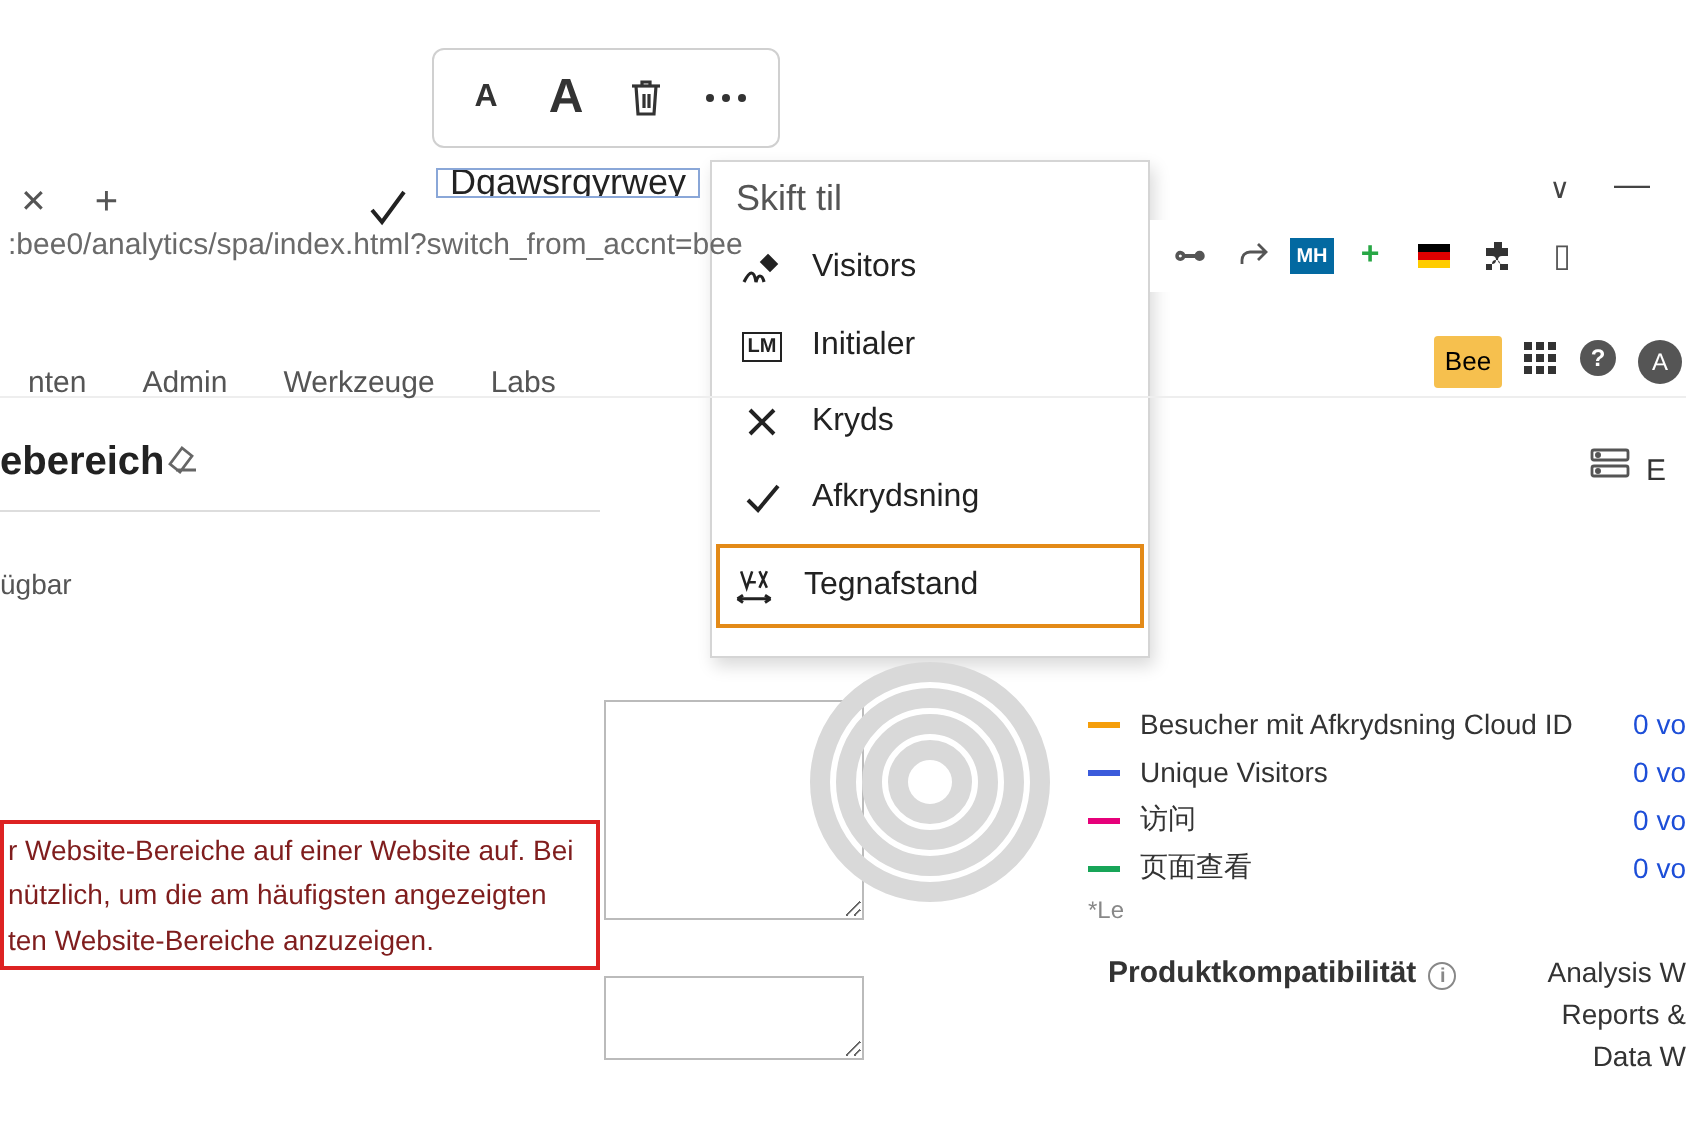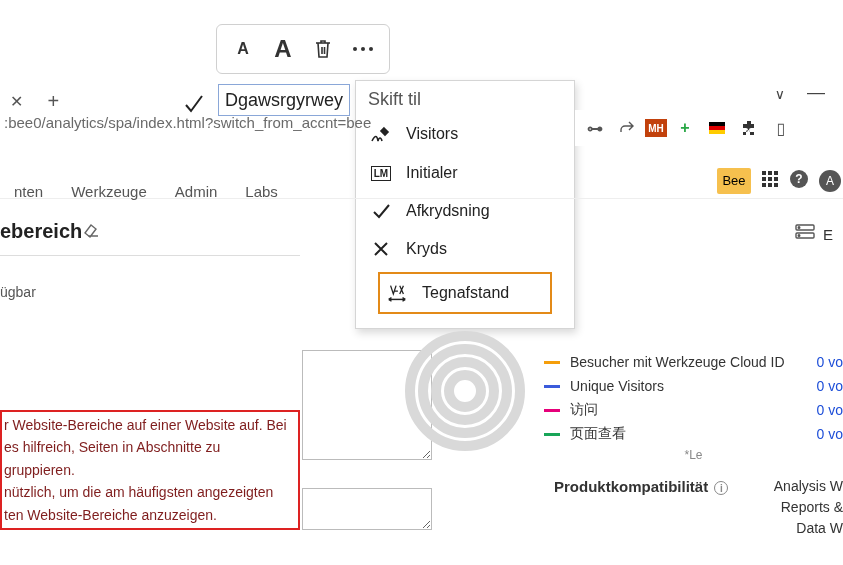--- a/index.html
+++ b/index.html
@@ -26,39 +26,39 @@
   }
   .tab-close { margin-left: 4px; font-size: 16px; color: #555; padding: 4px 6px; }
   .tab-new { margin-left: 12px; font-size: 20px; color: #555; padding: 0 6px; }
 
   .check-mark {
     position: absolute; left: 182px; top: 92px;
   }
 
   .text-input {
     position: absolute; left: 218px; top: 84px;
-    width: 132px; height: 32px; border: 1px solid #8aa7d8;
+    width: 132px; height: 15px; border: 1px solid #8aa7d8;
     font-size: 18px; padding: 2px 6px; color: #222;
   }
 
   
   .menu {
     position: absolute; left: 355px; top: 80px;
     width: 220px; background: #fff; border: 1px solid #d5d5d5;
     box-shadow: 2px 4px 8px rgba(0,0,0,0.15);
     padding-bottom: 10px;
   }
   .menu-title { font-size: 18px; color: #555; padding: 8px 12px 4px; }
   .menu-item {
     display: flex; align-items: center; gap: 14px;
     padding: 10px 14px; font-size: 16px; color: #222; cursor: pointer;
   }
   .menu-item .icon { width: 22px; display: flex; justify-content: center; }
   .menu-item.highlight {
-    border: 2px solid #e38a18; margin: 4px 22px; padding: 8px 6px;
+    border: 2px solid #e38a18; margin: 4px 2px; padding: 8px 6px;
   }
 
   
   .chrome-bar {
     position: absolute; left: 575px; top: 110px; right: 0;
     height: 36px; display: flex; align-items: center; gap: 4px;
     background: #fff; padding-left: 6px;
   }
   .chrome-bar .cbtn {
     width: 28px; height: 28px; display: flex; align-items: center; justify-content: center;
@@ -123,21 +123,21 @@
   
   .metrics {
     position: absolute; left: 544px; top: 350px; right: 0;
   }
   .metric-row {
     display: flex; align-items: center; height: 24px; font-size: 14px; color: #333;
   }
   .swatch { width: 16px; height: 3px; margin-right: 10px; }
   .metric-label { flex: 1; }
   .metric-value { color: #1d4ed8; padding-left: 6px; }
-  .note { text-align: center; font-size: 12px; color: #888; margin-top: 2px; }
+  .note { text-align: left; font-size: 12px; color: #888; margin-top: 2px; }
 
   .prodkomp {
     position: absolute; left: 554px; top: 478px; font-size: 15px; font-weight: 600; color: #333;
   }
   .prodkomp-list {
     position: absolute; right: 0; top: 476px; text-align: right; font-size: 14px; color: #333; line-height: 1.5;
   }
 
   .win-controls {
     position: absolute; right: 0; top: 86px; display: flex; gap: 22px; padding-right: 18px;
@@ -202,34 +202,34 @@
 
   <div class="menu-item">
     <span class="icon">
       <span style="border:1.6px solid #222;font-size:10px;font-weight:700;padding:1px 2px;text-align:center;">LM</span>
     </span>
     <span>Initialer</span>
   </div>
 
   <div class="menu-item">
     <span class="icon">
+      <svg width="18" height="18" viewBox="0 0 18 18" stroke="#222" stroke-width="2">
+          <path d="M3 3l12 12M15 3L3 15"></path>
+        </svg>
+    </span>
+    <span>Kryds</span>
+  </div>
+
+  <div class="menu-item">
+    <span class="icon">
       <svg width="20" height="18" viewBox="0 0 20 18" fill="none" stroke="#222" stroke-width="2">
           <path d="M3 10l5 5L18 3"></path>
         </svg>
     </span>
     <span>Afkrydsning</span>
-  </div>
-
-  <div class="menu-item">
-    <span class="icon">
-      <svg width="18" height="18" viewBox="0 0 18 18" stroke="#222" stroke-width="2">
-          <path d="M3 3l12 12M15 3L3 15"></path>
-        </svg>
-    </span>
-    <span>Kryds</span>
   </div>
 
   <div class="menu-item highlight">
     <span class="icon">
       <svg width="24" height="22" viewBox="0 0 24 22" fill="none" stroke="#222" stroke-width="1.6">
         <path d="M5 3l3 9 3-9M9 9h4" stroke-width="1.4"></path>
         <path d="M15 3l4 9M19 3l-4 9" stroke-width="1.4"></path>
         <path d="M3 18h18"></path>
           <path d="M3 18l3-2M3 18l3 2M21 18l-3-2M21 18l-3 2"></path>
       </svg>
@@ -241,37 +241,37 @@
 <div class="url-bar">:bee0/analytics/spa/index.html?switch_from_accnt=bee</div>
 <span class="url-star">☆</span>
 
 <div class="chrome-bar">
   <span class="cbtn" style="font-weight:700;">⊶</span>
   <span class="cbtn">
     <svg width="18" height="18" viewBox="0 0 18 18" fill="none" stroke="#555" stroke-width="1.4">
         <path d="M11 3l4 4-4 4M15 7H7a4 4 0 00-4 4v2"></path>
       </svg>
   </span>
-  <span class="cbtn" style="background:#c2410c;color:#fff;font-size:10px;font-weight:700;width:22px;height:18px;text-align:center;">MH</span>
+  <span class="cbtn" style="background:#0369a1;color:#fff;font-size:10px;font-weight:700;width:22px;height:18px;text-align:center;">MH</span>
   <span class="cbtn" style="color:#28a745;font-weight:700;">+</span>
   <span class="cbtn">
     <span style="width:16px;height:12px;background:linear-gradient(to bottom,#000 33%,#d00 33%,#d00 66%,#fc0 66%);display:inline-block;"></span>
   </span>
   <span class="cbtn">
     <svg width="18" height="18" viewBox="0 0 18 18" fill="#333">
         <path d="M7 2h4v3h3v4h-3a2 2 0 100 4h3v3h-4v-3a2 2 0 10-4 0v3H3v-3h3a2 2 0 100-4H3V5h4z"></path>
       </svg>
   </span>
   <span class="cbtn">▯</span>
 </div>
 
 <div class="subnav">
   <span class="nav-item">nten</span>
+  <span class="nav-item">Admin</span>
   <span class="nav-item">Werkzeuge</span>
-  <span class="nav-item">Admin</span>
   <span class="nav-item">Labs</span>
   <div class="subnav-right">
     <span class="bee-badge">Bee</span>
     <span>
       <svg width="18" height="18" viewBox="0 0 18 18" fill="#333">
         <rect x="1" y="1" width="4" height="4"></rect>
           <rect x="7" y="1" width="4" height="4"></rect>
           <rect x="13" y="1" width="4" height="4"></rect>
         <rect x="1" y="7" width="4" height="4"></rect>
           <rect x="7" y="7" width="4" height="4"></rect>
@@ -307,40 +307,39 @@
     <span style="padding-right:40px;">
       <svg width="18" height="16" viewBox="0 0 18 16" fill="none" stroke="#666" stroke-width="1.4">
           <path d="M6 14h10M3 11l6-8 5 4-6 8-5-4z"></path>
         </svg>
     </span>
   </div>
   <div class="divider"></div>
   <div class="status-line">ügbar</div>
   <div class="red-box">
     <div>r Website-Bereiche auf einer Website auf. Bei</div>
-    <div>es hilfreich, Seiten in Abschnitte zu gruppieren.</div>
     <div> nützlich, um die am häufigsten angezeigten</div>
     <div>ten Website-Bereiche anzuzeigen.</div>
   </div>
 </div>
 
 <textarea class="ta1" style=""></textarea>
 <textarea class="ta2" style=""></textarea>
 
 <svg class="donut" width="130" height="130" viewBox="0 0 130 130">
   <circle cx="65" cy="65" r="55" fill="none" stroke="#d9d9d9" stroke-width="10"></circle>
   <circle cx="65" cy="65" r="42" fill="none" stroke="#d9d9d9" stroke-width="10"></circle>
   <circle cx="65" cy="65" r="29" fill="none" stroke="#d9d9d9" stroke-width="10"></circle>
   <circle cx="65" cy="65" r="16" fill="none" stroke="#d9d9d9" stroke-width="10"></circle>
 </svg>
 
 <div class="metrics">
   <div class="metric-row">
     <span class="swatch" style="background:#f59e0b;"></span>
-    <span class="metric-label">Besucher mit Werkzeuge Cloud ID</span>
+    <span class="metric-label">Besucher mit Afkrydsning Cloud ID</span>
     <span class="metric-value">0 vo</span>
   </div>
   <div class="metric-row">
     <span class="swatch" style="background:#3b5bdb;"></span>
     <span class="metric-label">Unique Visitors</span>
     <span class="metric-value">0 vo</span>
   </div>
   <div class="metric-row">
     <span class="swatch" style="background:#e6007a;"></span>
     <span class="metric-label">访问</span>

